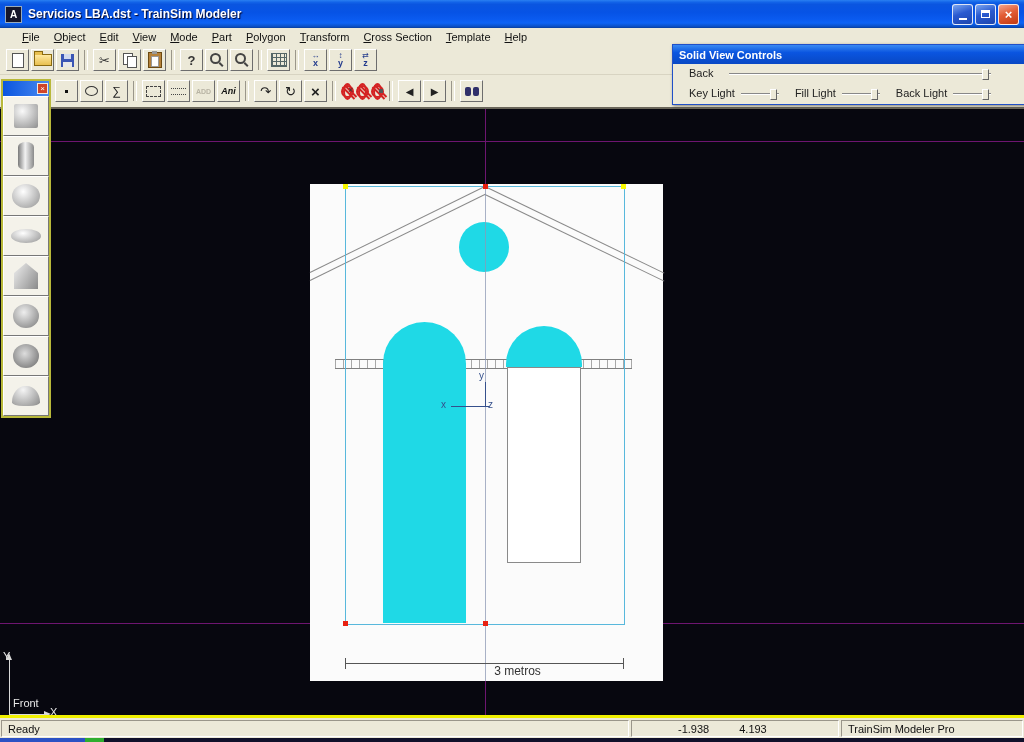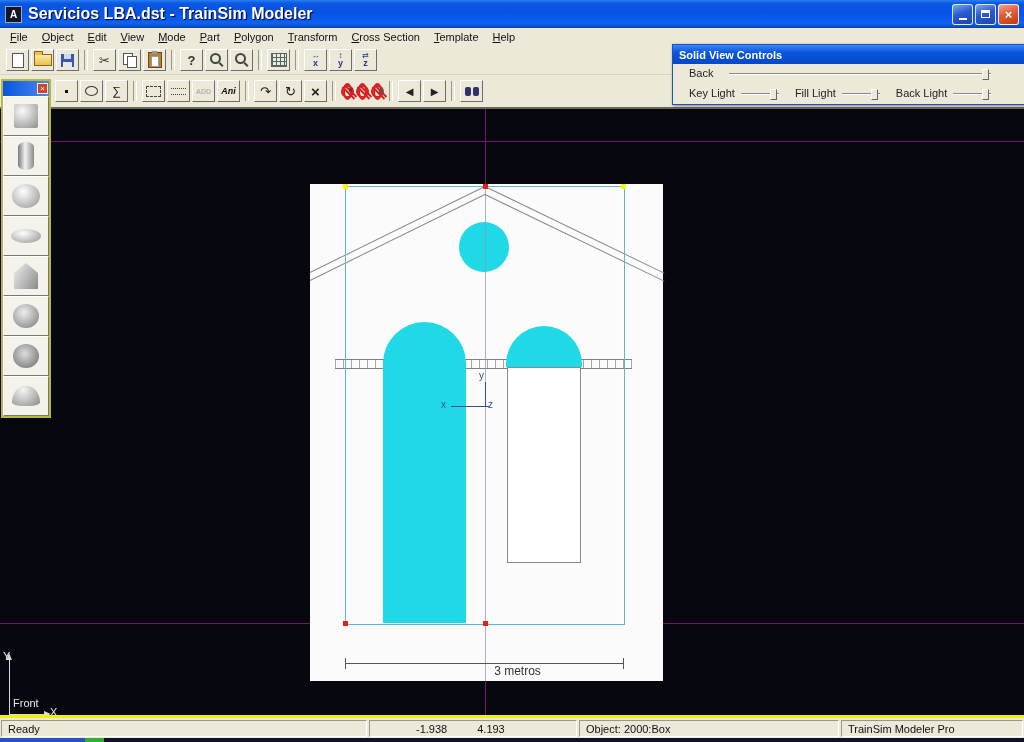--- a/index.html
+++ b/index.html
@@ -5,33 +5,33 @@
   html,body{margin:0;padding:0;}
   #app{position:relative;width:1024px;height:742px;overflow:hidden;
        font-family:"Liberation Sans","DejaVu Sans",sans-serif;background:#ECE9D8;}
 
   
   #titlebar{position:absolute;left:0;top:0;width:1024px;height:28px;box-sizing:border-box;
     background:linear-gradient(180deg,#2a80f2 0%,#1263e8 8%,#0a55e0 16%,#0653e6 45%,#0a5bf0 70%,#0d63f5 82%,#0a50c8 94%,#073d9e 100%);
     display:flex;align-items:center;padding:0 5px;}
   #app-icon{width:15px;height:15px;background:#15152a;border:1px solid #9ab;color:#fff;
     font-size:10px;font-weight:bold;display:flex;align-items:center;justify-content:center;}
-  #win-title{color:#fff;font-weight:bold;font-size:16px;margin-left:6px;text-shadow:1px 1px 1px #002;}
+  #win-title{color:#fff;font-weight:bold;font-size:12px;margin-left:6px;text-shadow:1px 1px 1px #002;}
   #win-buttons{margin-left:auto;display:flex;gap:2px;}
   .winbtn{width:21px;height:21px;border:1px solid rgba(255,255,255,.85);border-radius:3px;
     display:flex;align-items:center;justify-content:center;color:#fff;box-sizing:border-box;}
   .winbtn.bluebtn{background:linear-gradient(160deg,#7ba6f0,#2a5ad0 45%,#1e46ad);}
   .winbtn.redbtn{background:linear-gradient(160deg,#f2a48c,#e25c35 45%,#c23a12);}
   #min-button::before{content:"";width:8px;height:2px;background:#fff;margin-top:9px;}
   #max-button::before{content:"";width:9px;height:8px;border:1px solid #fff;border-top-width:3px;box-sizing:border-box;}
   #close-button{font-size:13px;font-weight:bold;}
 
   
   #menubar{position:absolute;top:28px;left:0;width:100%;height:18px;background:#ECE9D8;
-    display:flex;align-items:center;font-size:11px;color:#111;padding-left:3px;box-sizing:border-box;}
+    display:flex;align-items:center;font-size:11px;color:#111;padding-left:15px;box-sizing:border-box;}
   .menu-item{padding:1px 7px;white-space:nowrap;}
 
   
   #toolbar-top{position:absolute;top:46px;left:0;width:100%;height:29px;background:#ECE9D8;
     display:flex;align-items:center;padding-left:5px;box-sizing:border-box;border-bottom:1px solid #d8d4c2;}
   #toolbar-second{position:absolute;top:75px;left:0;width:100%;height:32px;background:#ECE9D8;
     display:flex;align-items:center;padding-left:54px;box-sizing:border-box;}
   .tbtn{width:23px;height:22px;background:#ECE9D8;border:1px solid;border-color:#fff #6d6d6d #6d6d6d #fff;
     display:flex;align-items:center;justify-content:center;margin:0 1px;position:relative;flex:none;box-sizing:border-box;}
   .tsep{width:2px;height:20px;border-left:1px solid #9a968a;border-right:1px solid #fff;margin:0 4px;flex:none;}
@@ -412,21 +412,20 @@
         </div>
     </div>
   </div>
 
   <div id="statusbar" data-name="status-bar">
     <div class="sb" id="sb-ready" data-name="status-message">Ready</div>
     <div class="sb" id="sb-coords" data-name="status-coordinates">
       <span id="coord-x" data-name="coordinate-x-value">-1.938</span>
       <span id="coord-y" data-name="coordinate-y-value">4.193</span>
     </div>
-    <div class="sb" id="sb-object" data-name="status-selected-object">Object: 2000:Box</div>
     <div class="sb" id="sb-app" data-name="status-app-name">TrainSim Modeler Pro</div>
   </div>
 
   <div id="taskbar-strip" data-name="taskbar-edge">
     <div id="strip-blue" data-name="taskbar-edge-blue"></div>
     <div id="strip-green" data-name="taskbar-edge-green"></div>
   </div>
 
 </div>
 

